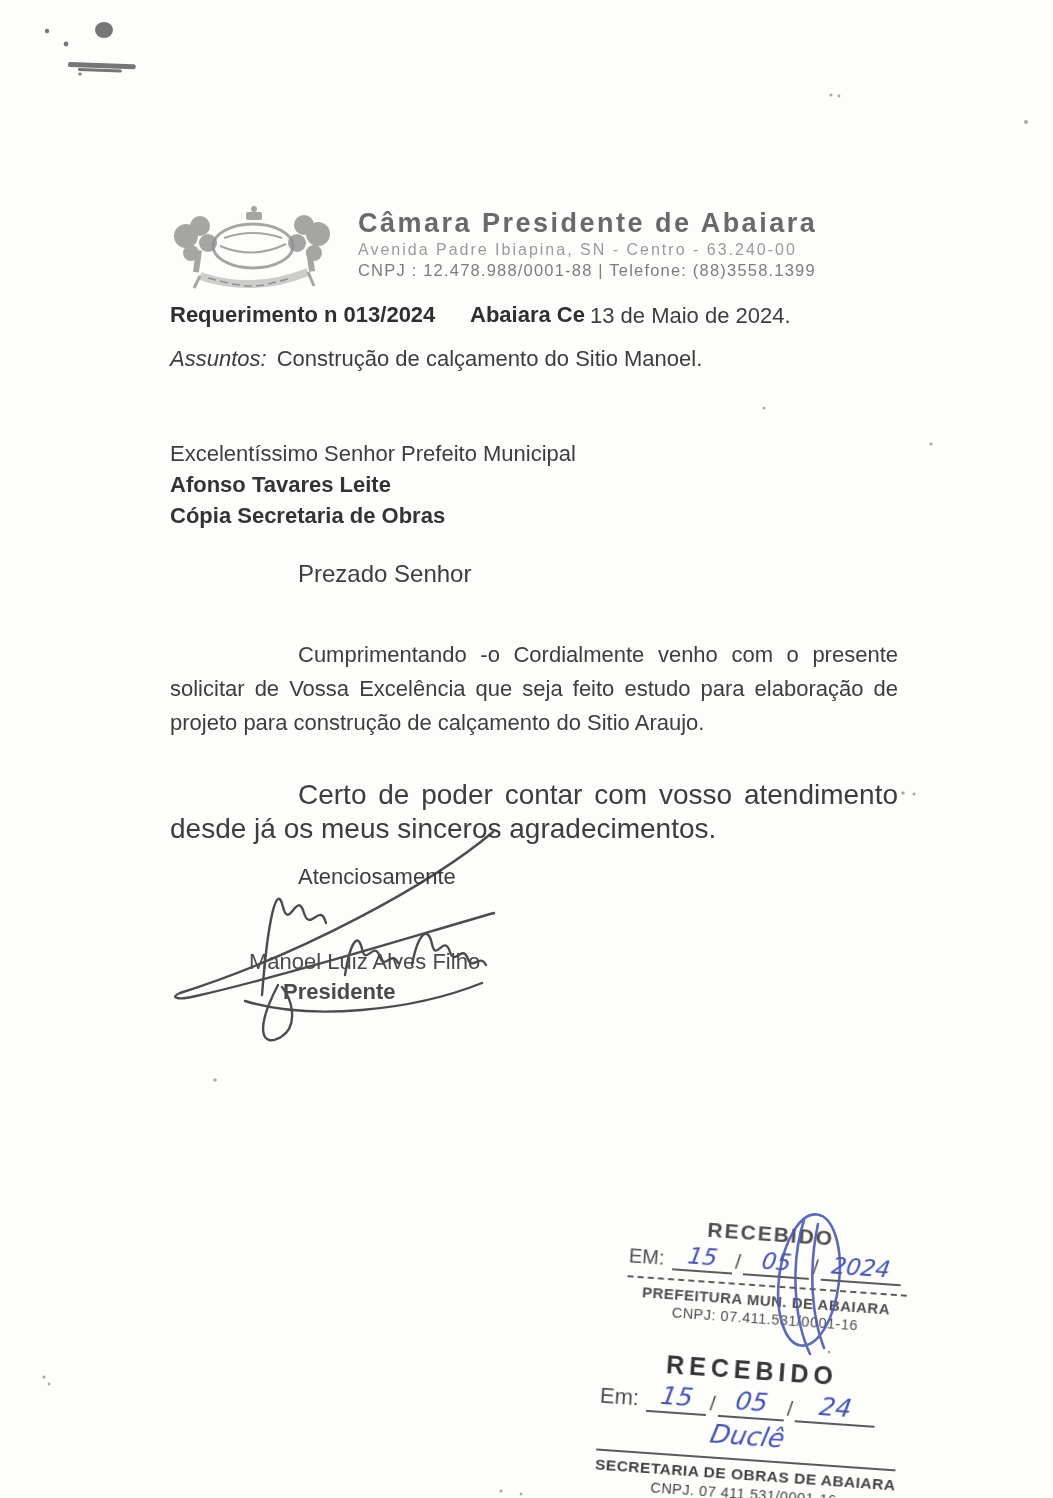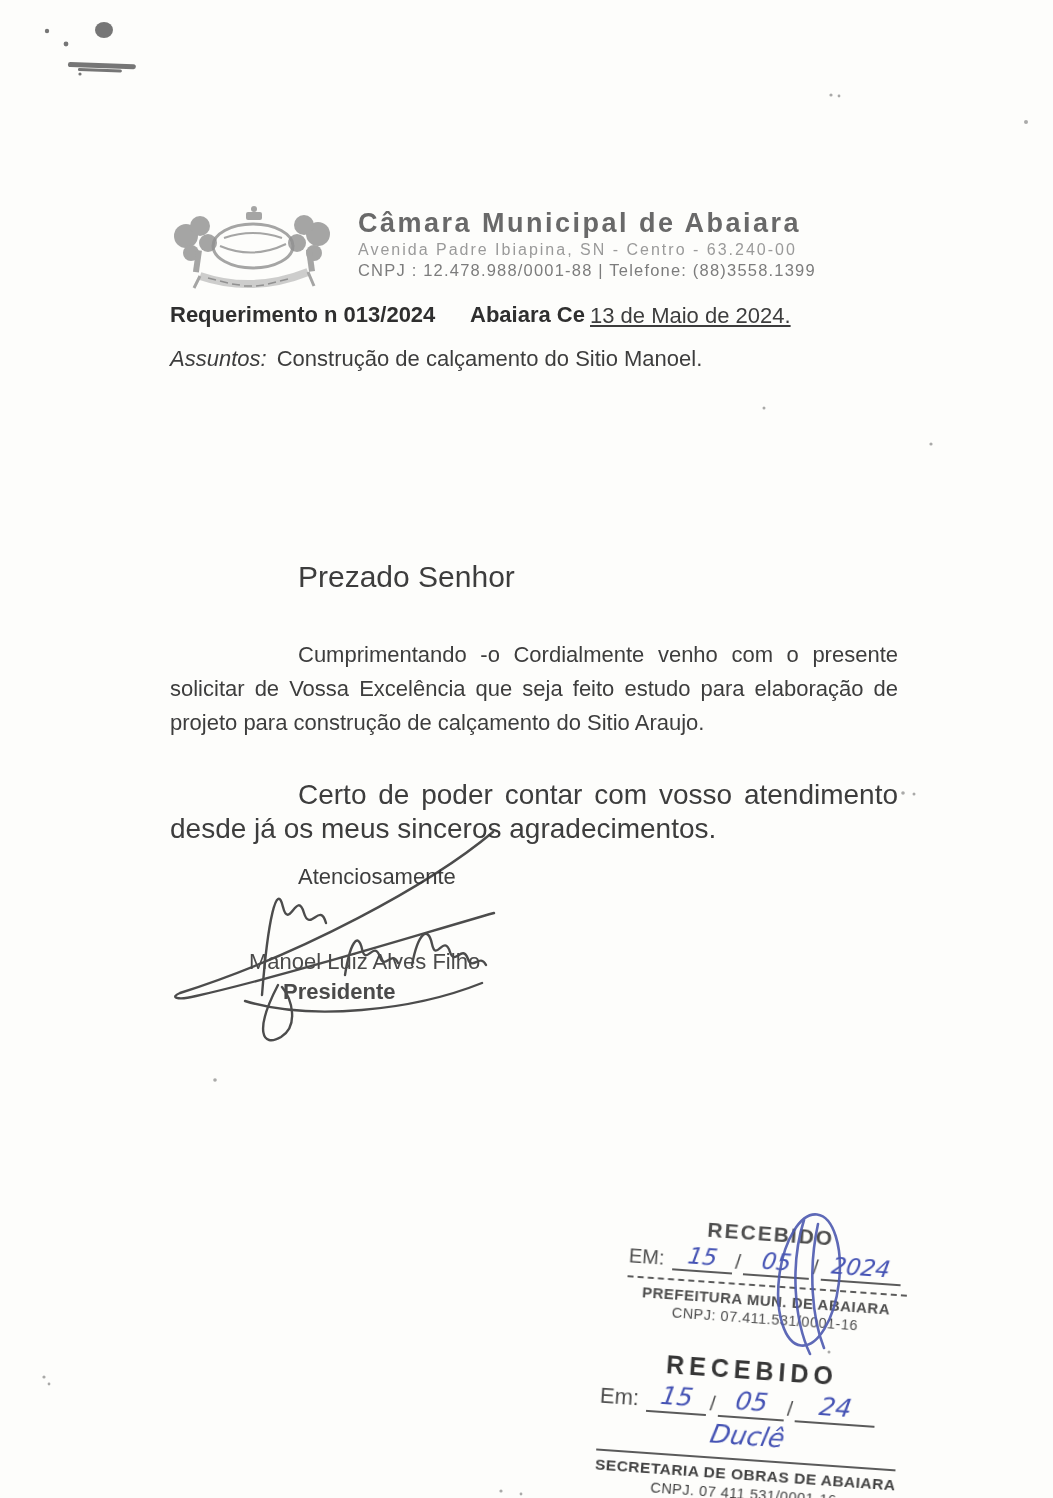--- a/index.html
+++ b/index.html
@@ -25,28 +25,28 @@
     margin-top:3px;white-space:nowrap;
   }
   .org-cnpj{
     font-size:16.5px;color:#7c7c7c;letter-spacing:1.2px;
     margin-top:2px;white-space:nowrap;
   }
   
   .meta-row{position:absolute;left:170px;top:302px;width:740px;height:28px;font-size:22px;}
   .doc-number{position:absolute;left:0;top:0;font-weight:bold;color:#2f2f2f;}
   .meta-place{position:absolute;left:300px;top:0;font-weight:bold;color:#2f2f2f;}
-  .meta-date{position:absolute;left:420px;top:1px;color:#3d3d3d;text-decoration:underline;}
+  .meta-date{position:absolute;left:420px;top:1px;color:#3d3d3d;}
   .subject-row{position:absolute;left:170px;top:346px;font-size:22px;}
   .subject-label{margin-right:4px;font-style:italic;}
   
   .recipient{position:absolute;left:170px;top:438px;font-size:22px;line-height:31px;}
   .recipient .b{font-weight:bold;color:#333;}
   
-  .salutation{position:absolute;left:298px;top:560px;font-size:30px;}
+  .salutation{position:absolute;left:298px;top:560px;font-size:24px;}
   .para1{position:absolute;left:170px;top:638px;width:728px;font-size:22px;line-height:34px;text-align:justify;text-indent:128px;}
   .para2{position:absolute;left:170px;top:778px;width:728px;font-size:28px;line-height:34px;text-align:justify;text-indent:128px;}
   .closing{position:absolute;left:298px;top:864px;font-size:22px;}
   .sig-name{position:absolute;left:249px;top:949px;font-size:22px;color:#4a4a4a;}
   .sig-title{position:absolute;left:283px;top:979px;font-size:22px;color:#4a4a4a;font-weight:bold;}
   .sig-svg{position:absolute;left:150px;top:815px;pointer-events:none;}
   
   .stamp{position:absolute;color:#4e4e4e;filter:blur(0.3px);}
   .stamp1{left:628px;top:1222px;width:280px;transform:rotate(4deg);}
   .stamp2{left:598px;top:1356px;width:300px;transform:rotate(4deg);color:#414141;}
@@ -136,36 +136,41 @@
         <path d="M66 40 Q95 30 124 40" stroke-width="2"></path>
 
         <path d="M42 78 Q95 96 150 74" stroke-width="8" opacity="0.55"></path>
         <path d="M42 78 L36 90 M150 74 L156 88" stroke-width="3"></path>
       </g>
       <g stroke="#777" stroke-width="1.5" opacity="0.7">
         <path d="M50 80 l8 2 M62 83 l8 2 M74 86 l8 1 M86 88 l8 0 M98 88 l8 -1 M110 86 l8 -2 M122 83 l8 -2"></path>
       </g>
     </svg>
     <div class="header-text">
-      <div class="org-name">Câmara Municipal de Abaiara</div>
+      <div class="org-name">Câmara Presidente de Abaiara</div>
       <div class="org-address">Avenida Padre Ibiapina, SN - Centro - 63.240-00</div>
       <div class="org-cnpj">CNPJ : 12.478.988/0001-88 | Telefone: (88)3558.1399</div>
     </div>
   </div>
 
   <div class="meta-row">
     <span class="doc-number">Requerimento n 013/2024</span>
     <span class="meta-place">Abaiara Ce</span>
     <span class="meta-date">13 de Maio de 2024.</span>
   </div>
   <div class="subject-row">
     <span class="subject-label">Assuntos:</span>
     <span>Construção de calçamento do Sitio Manoel.</span>
   </div>
 
+  <div class="recipient">
+    <div>Excelentíssimo Senhor Prefeito Municipal</div>
+    <div class="b">Afonso Tavares Leite</div>
+    <div class="b">Cópia Secretaria de Obras</div>
+  </div>
 
   <div class="salutation">Prezado Senhor</div>
   <div class="para1">Cumprimentando -o Cordialmente venho com o presente solicitar de Vossa Excelência que seja feito estudo para elaboração de projeto para construção de calçamento do Sitio Araujo.</div>
   <div class="para2">Certo de poder contar com vosso atendimento desde já os meus sinceros agradecimentos.</div>
   <div class="closing">Atenciosamente</div>
 
   <svg class="sig-svg" width="380" height="240" viewBox="0 0 380 240">
     <g fill="none" stroke="#343434" stroke-width="2.4" stroke-linecap="round" opacity="0.88">
       <path d="M343 17 C 280 70, 150 140, 30 178 C 20 182, 26 186, 46 181 C 140 160, 280 116, 344 98"></path>
       <path d="M112 180 C 118 103, 127 66, 133 92 C 139 116, 147 74, 154 98 C 160 118, 170 86, 176 108"></path>

